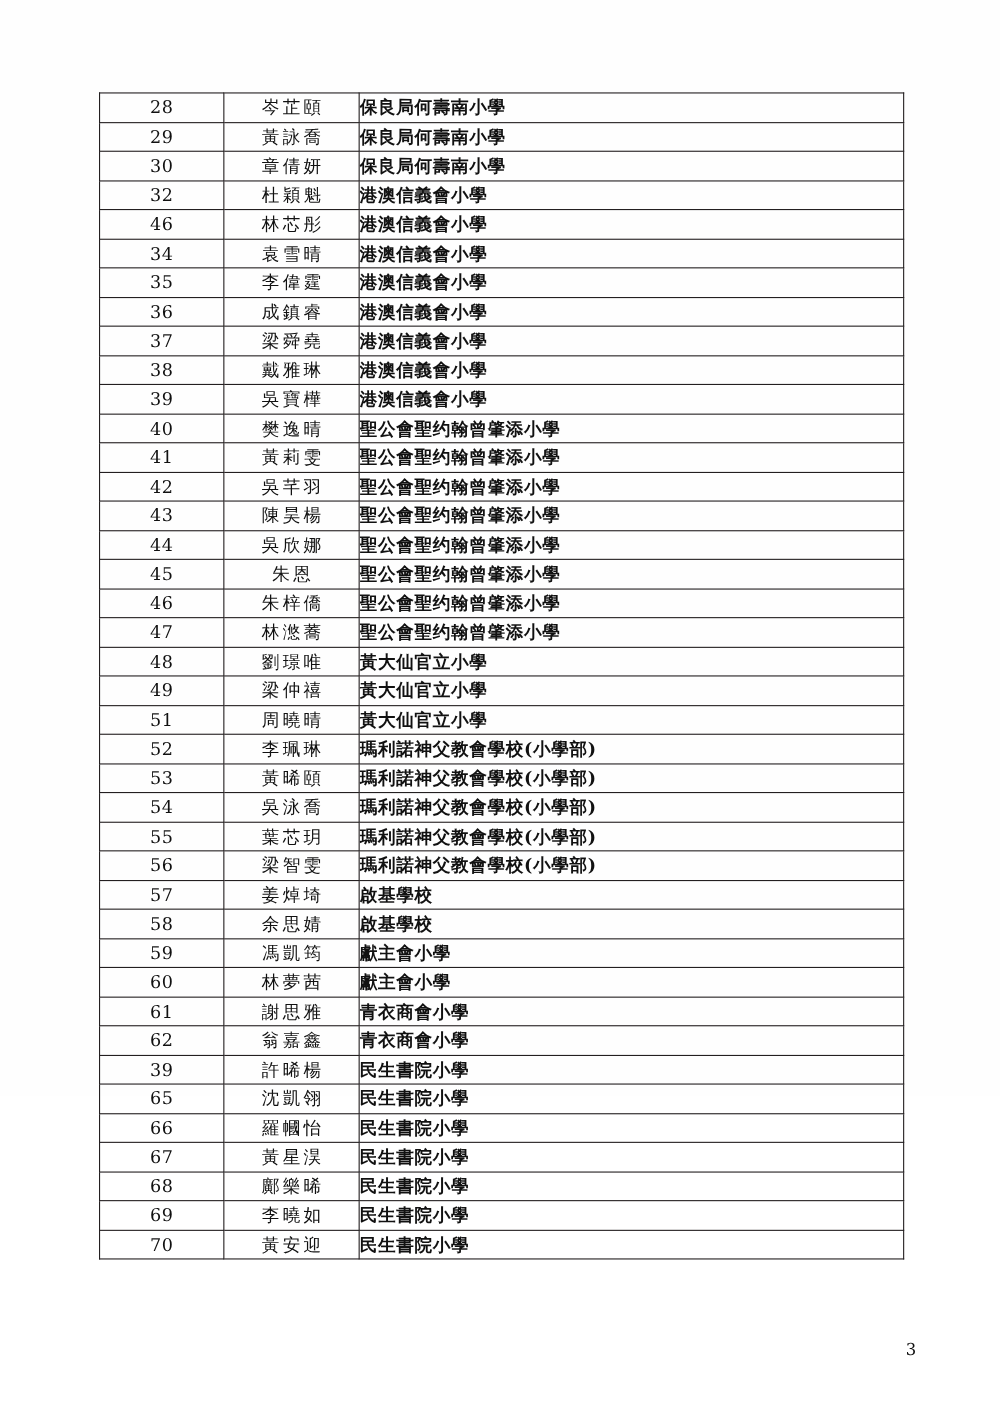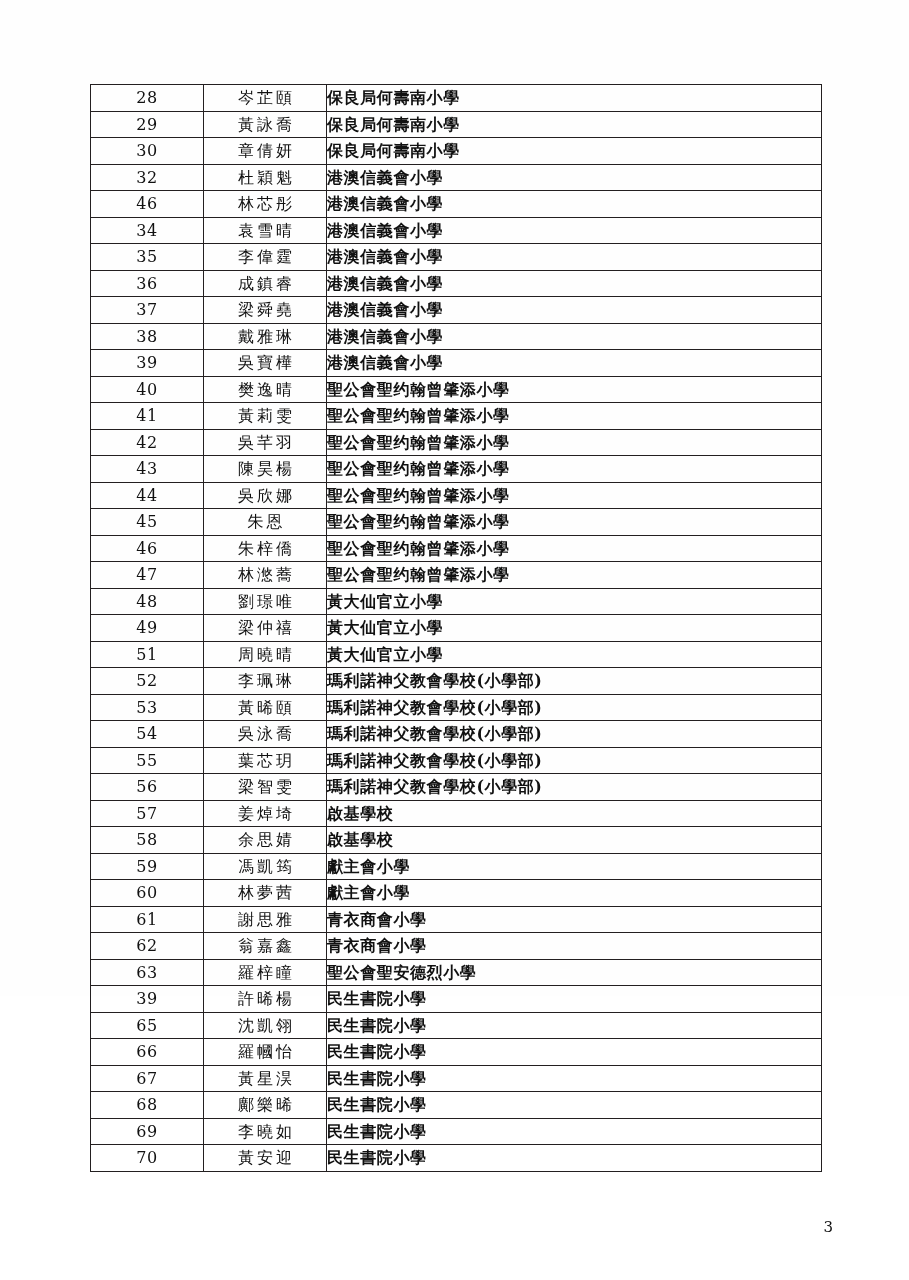--- a/index.html
+++ b/index.html
@@ -238,25 +238,20 @@
             <td class="col-no">61</td>
             <td class="col-name">謝思雅</td>
             <td class="col-school">青衣商會小學</td>
           </tr>
           <tr>
             <td class="col-no">62</td>
             <td class="col-name">翁嘉鑫</td>
             <td class="col-school">青衣商會小學</td>
           </tr>
           <tr>
-            <td class="col-no">63</td>
-            <td class="col-name">羅梓瞳</td>
-            <td class="col-school">聖公會聖安德烈小學</td>
-          </tr>
-          <tr>
             <td class="col-no">39</td>
             <td class="col-name">許晞楊</td>
             <td class="col-school">民生書院小學</td>
           </tr>
           <tr>
             <td class="col-no">65</td>
             <td class="col-name">沈凱翎</td>
             <td class="col-school">民生書院小學</td>
           </tr>
           <tr>

